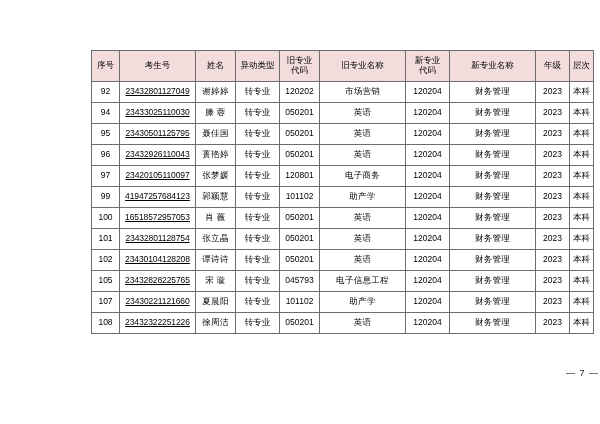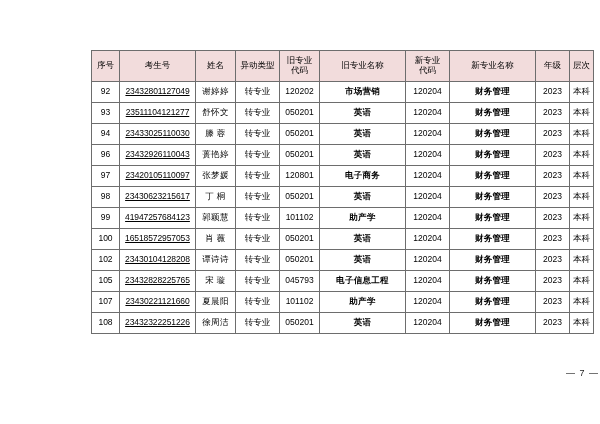--- a/index.html
+++ b/index.html
@@ -63,21 +63,21 @@
   col.c-newname{ width: 86px; }
   col.c-grade  { width: 34px; }
   col.c-level  { width: 24px; }
 
   td.cell-exam {
     font-size: 8px;
     letter-spacing: -0.1px;
     text-decoration: underline;
   }
   td.cell-name { letter-spacing: 0.3px; }
-  td.cell-oldname, td.cell-newname { letter-spacing: 0.3px; font-weight: bold; }
+  td.cell-oldname, td.cell-newname { letter-spacing: 0.3px; }
 
   .page-number {
     position: absolute;
     right: 42px;
     bottom: 22px;
     font-size: 9px;
     color: #222222;
     letter-spacing: 1px;
   }
 </style>
@@ -142,44 +142,44 @@
           <td class="cell-name">谢婷婷</td>
           <td>转专业</td>
           <td>120202</td>
           <td class="cell-oldname">市场营销</td>
           <td>120204</td>
           <td class="cell-newname">财务管理</td>
           <td>2023</td>
           <td>本科</td>
         </tr>
         <tr>
-          <td>93</td>
-          <td class="cell-exam">23511104121277</td>
-          <td class="cell-name">舒怀文</td>
-          <td>转专业</td>
-          <td>050201</td>
-          <td class="cell-oldname">英语</td>
-          <td>120204</td>
-          <td class="cell-newname">财务管理</td>
-          <td>2023</td>
-          <td>本科</td>
-        </tr>
-        <tr>
           <td>94</td>
           <td class="cell-exam">23433025110030</td>
           <td class="cell-name">滕 蓉</td>
           <td>转专业</td>
           <td>050201</td>
           <td class="cell-oldname">英语</td>
           <td>120204</td>
           <td class="cell-newname">财务管理</td>
           <td>2023</td>
           <td>本科</td>
         </tr>
         <tr>
+          <td>95</td>
+          <td class="cell-exam">23430501125795</td>
+          <td class="cell-name">聂佳国</td>
+          <td>转专业</td>
+          <td>050201</td>
+          <td class="cell-oldname">英语</td>
+          <td>120204</td>
+          <td class="cell-newname">财务管理</td>
+          <td>2023</td>
+          <td>本科</td>
+        </tr>
+        <tr>
           <td>96</td>
           <td class="cell-exam">23432926110043</td>
           <td class="cell-name">蒉艳婷</td>
           <td>转专业</td>
           <td>050201</td>
           <td class="cell-oldname">英语</td>
           <td>120204</td>
           <td class="cell-newname">财务管理</td>
           <td>2023</td>
           <td>本科</td>
@@ -190,32 +190,20 @@
           <td class="cell-name">张梦媛</td>
           <td>转专业</td>
           <td>120801</td>
           <td class="cell-oldname">电子商务</td>
           <td>120204</td>
           <td class="cell-newname">财务管理</td>
           <td>2023</td>
           <td>本科</td>
         </tr>
         <tr>
-          <td>98</td>
-          <td class="cell-exam">23430623215617</td>
-          <td class="cell-name">丁 桐</td>
-          <td>转专业</td>
-          <td>050201</td>
-          <td class="cell-oldname">英语</td>
-          <td>120204</td>
-          <td class="cell-newname">财务管理</td>
-          <td>2023</td>
-          <td>本科</td>
-        </tr>
-        <tr>
           <td>99</td>
           <td class="cell-exam">41947257684123</td>
           <td class="cell-name">郭颖慧</td>
           <td>转专业</td>
           <td>101102</td>
           <td class="cell-oldname">助产学</td>
           <td>120204</td>
           <td class="cell-newname">财务管理</td>
           <td>2023</td>
           <td>本科</td>
@@ -226,20 +214,32 @@
           <td class="cell-name">肖 薇</td>
           <td>转专业</td>
           <td>050201</td>
           <td class="cell-oldname">英语</td>
           <td>120204</td>
           <td class="cell-newname">财务管理</td>
           <td>2023</td>
           <td>本科</td>
         </tr>
         <tr>
+          <td>101</td>
+          <td class="cell-exam">23432801128754</td>
+          <td class="cell-name">张立晶</td>
+          <td>转专业</td>
+          <td>050201</td>
+          <td class="cell-oldname">英语</td>
+          <td>120204</td>
+          <td class="cell-newname">财务管理</td>
+          <td>2023</td>
+          <td>本科</td>
+        </tr>
+        <tr>
           <td>102</td>
           <td class="cell-exam">23430104128208</td>
           <td class="cell-name">谭诗诗</td>
           <td>转专业</td>
           <td>050201</td>
           <td class="cell-oldname">英语</td>
           <td>120204</td>
           <td class="cell-newname">财务管理</td>
           <td>2023</td>
           <td>本科</td>

